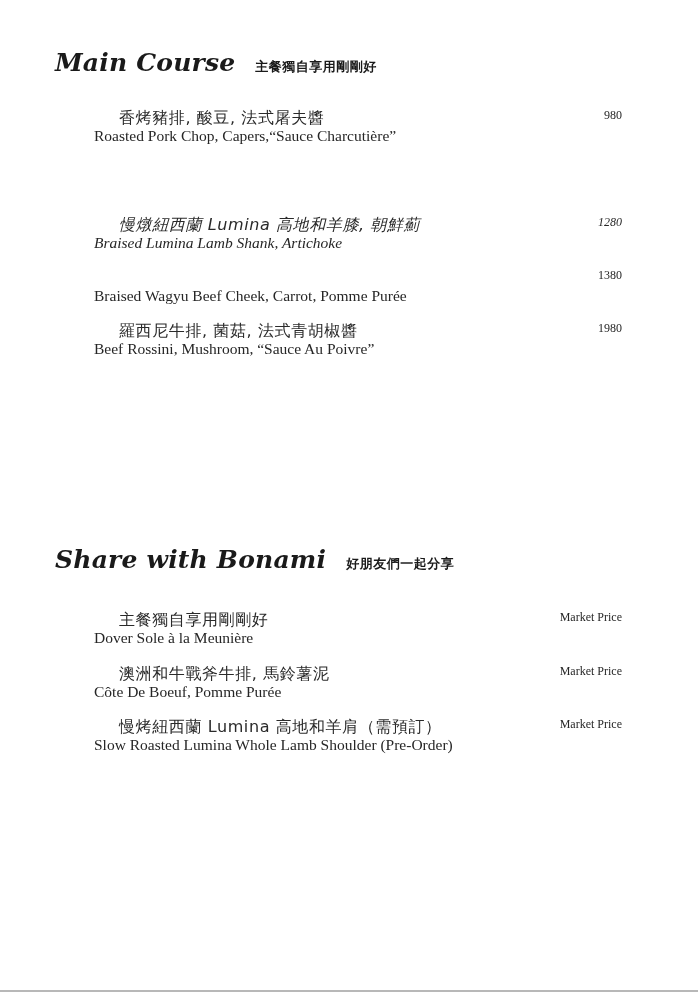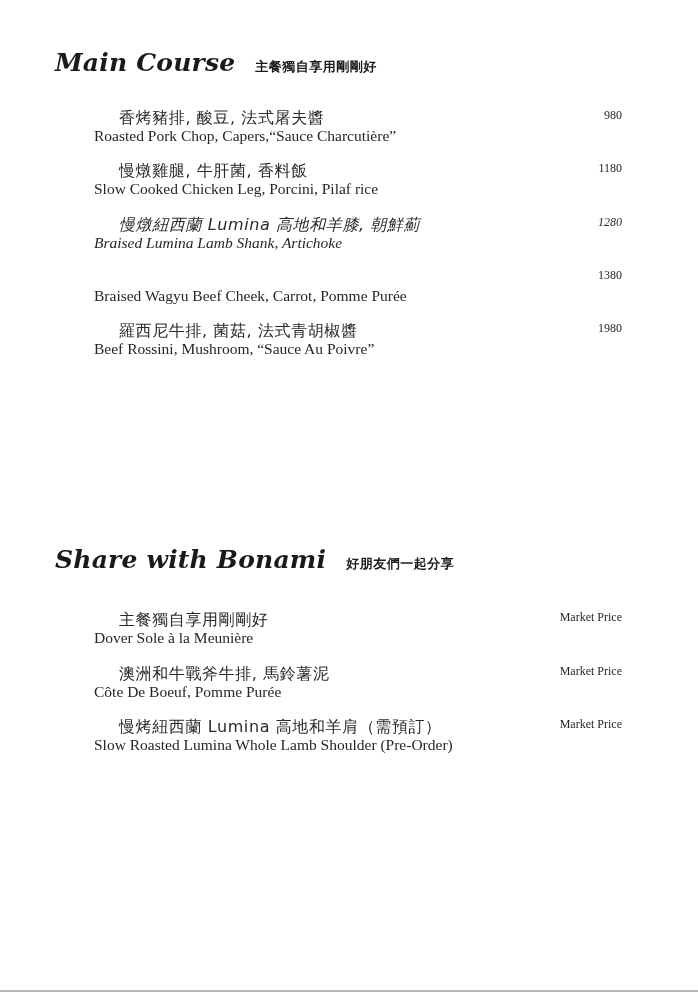--- a/index.html
+++ b/index.html
@@ -23,25 +23,20 @@
     <span class="section-title">Main Course</span>
     <span class="section-subtitle">主餐獨自享用剛剛好</span>
   </div>
 
   <div class="item" style="top:108px;">
     <span class="item-zh">香烤豬排, 酸豆, 法式屠夫醬</span>
     <span class="item-en">Roasted Pork Chop, Capers,“Sauce Charcutière”</span>
     <span class="item-price">980</span>
   </div>
 
-  <div class="item" style="top:161px;">
-    <span class="item-zh">慢燉雞腿, 牛肝菌, 香料飯</span>
-    <span class="item-en">Slow Cooked Chicken Leg, Porcini, Pilaf rice</span>
-    <span class="item-price">1180</span>
-  </div>
 
   <div class="item" style="top:215px;font-style:italic;">
     <span class="item-zh">慢燉紐西蘭 Lumina 高地和羊膝, 朝鮮薊</span>
     <span class="item-en">Braised Lumina Lamb Shank, Artichoke</span>
     <span class="item-price">1280</span>
   </div>
 
   <div class="item" style="top:268px;">
     <span class="item-en">Braised Wagyu Beef Cheek, Carrot, Pomme Purée</span>
     <span class="item-price">1380</span>

